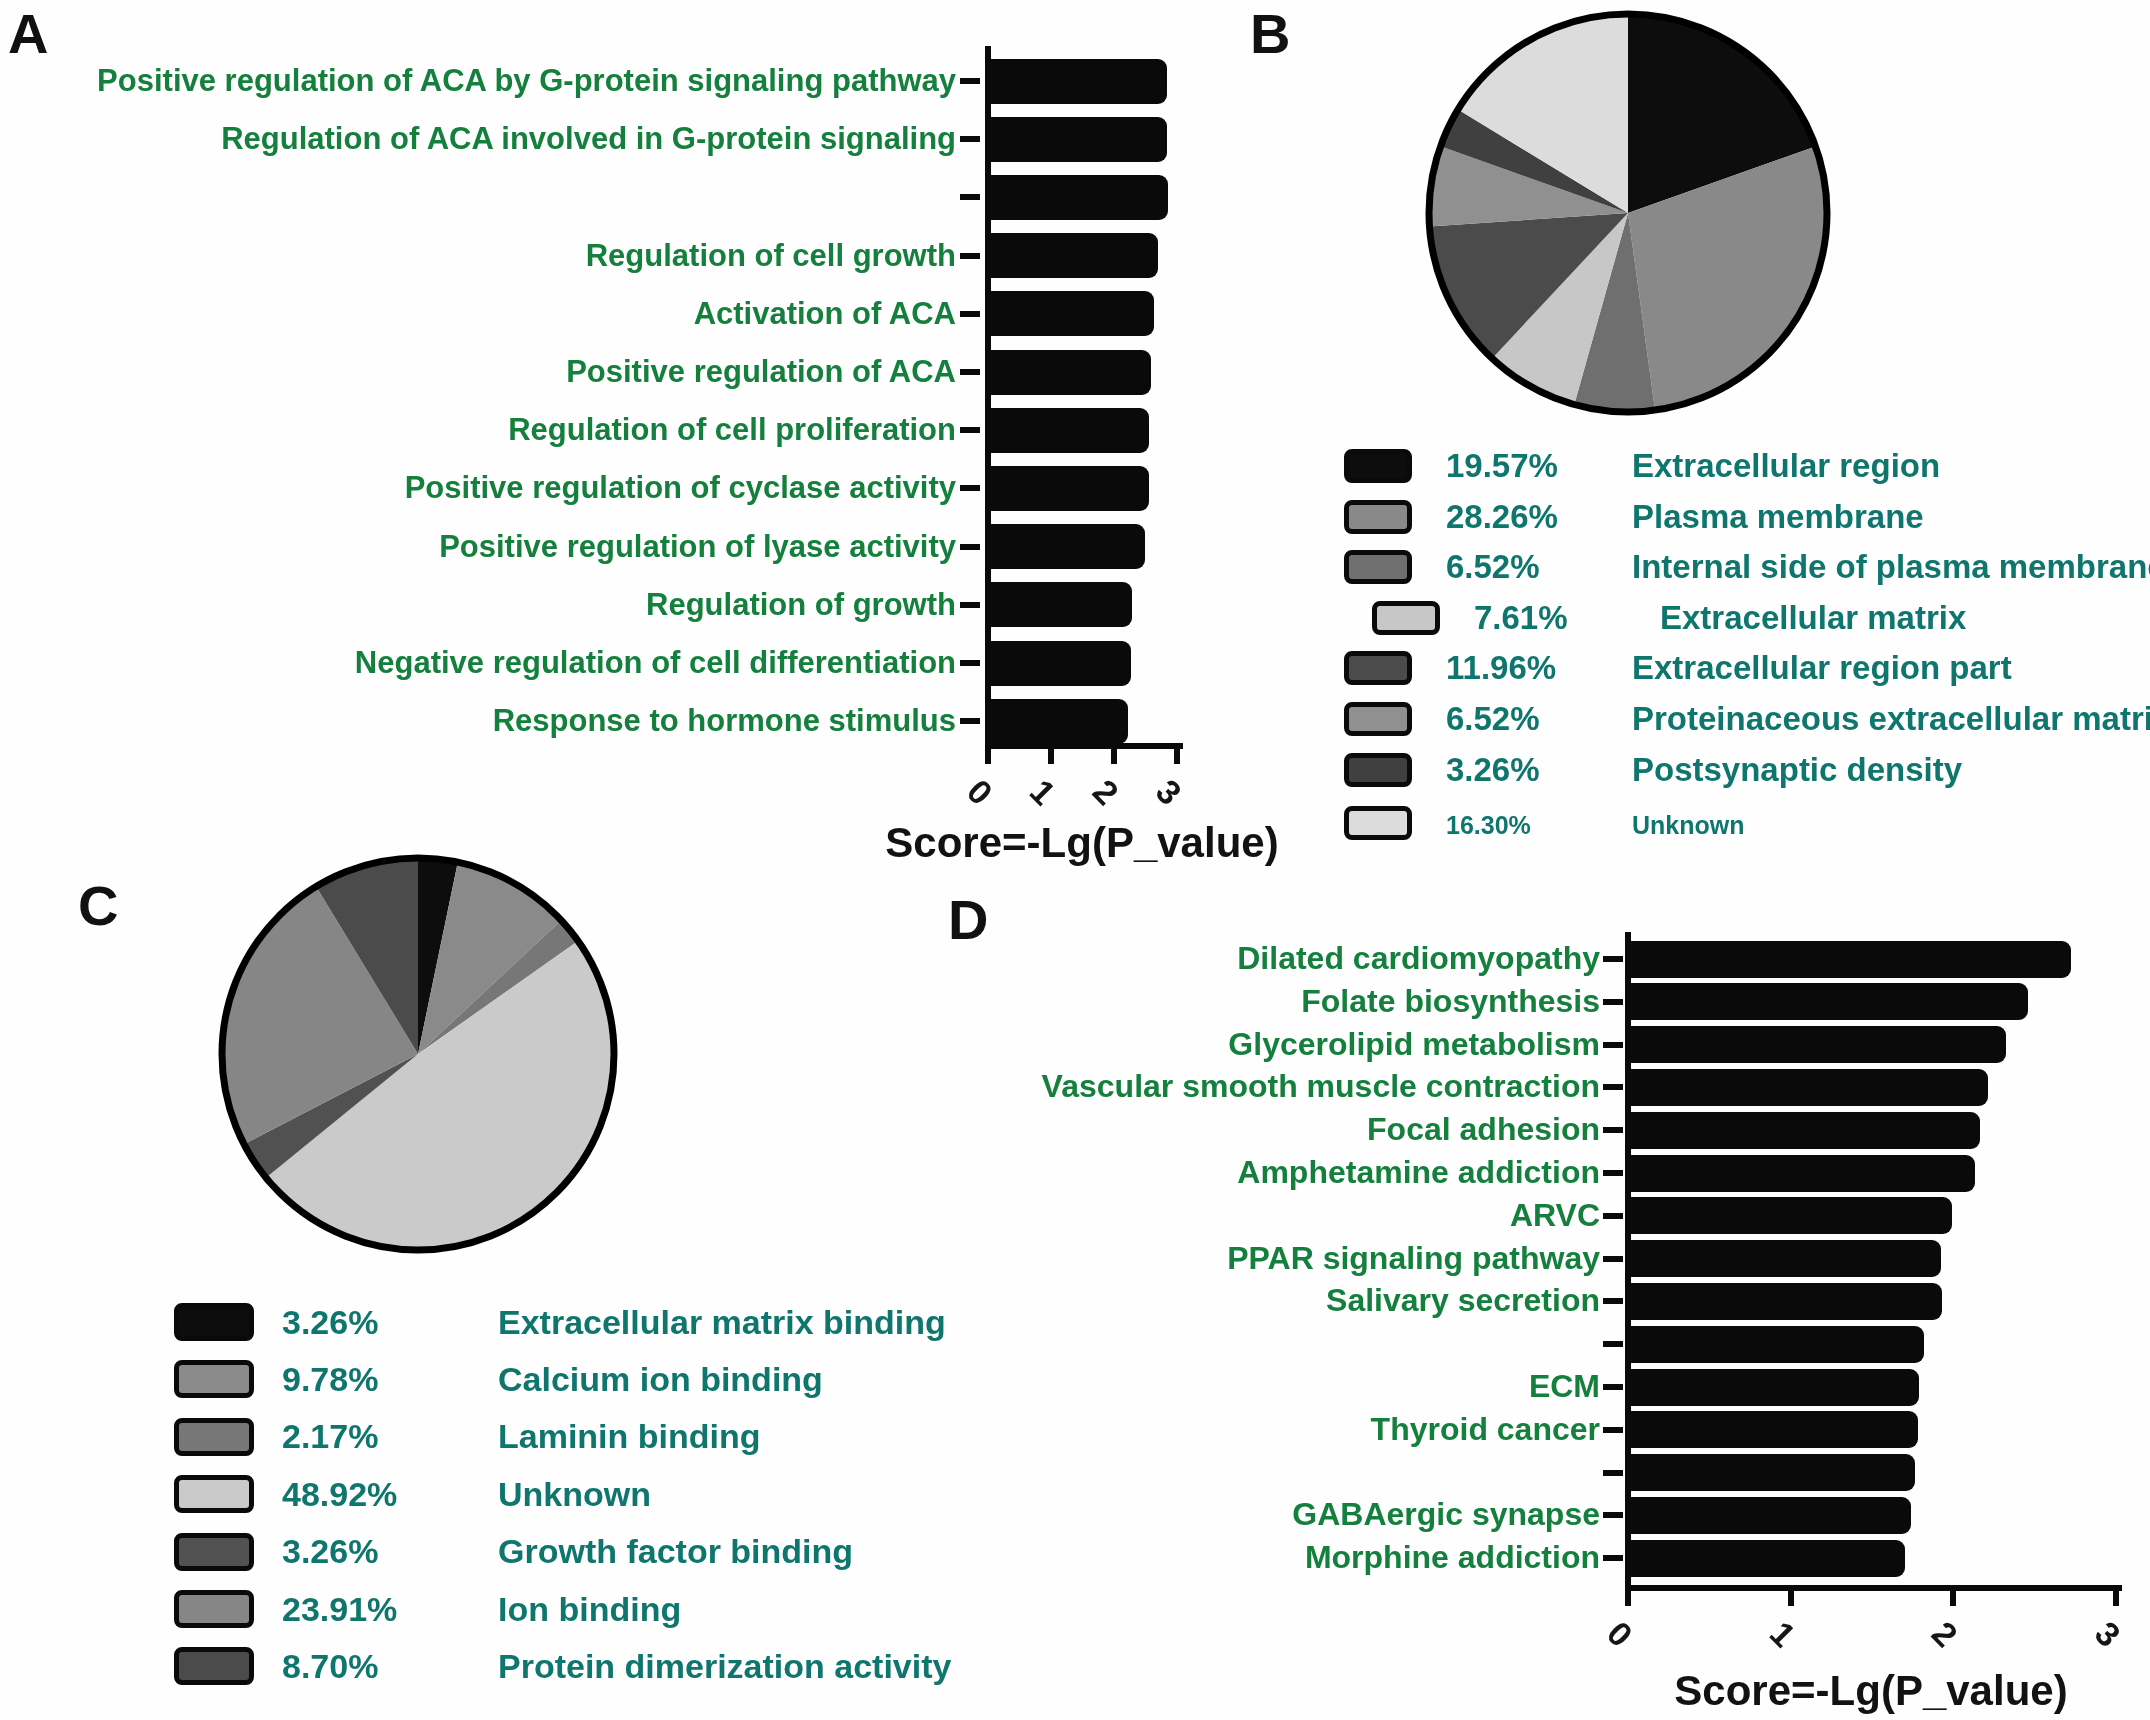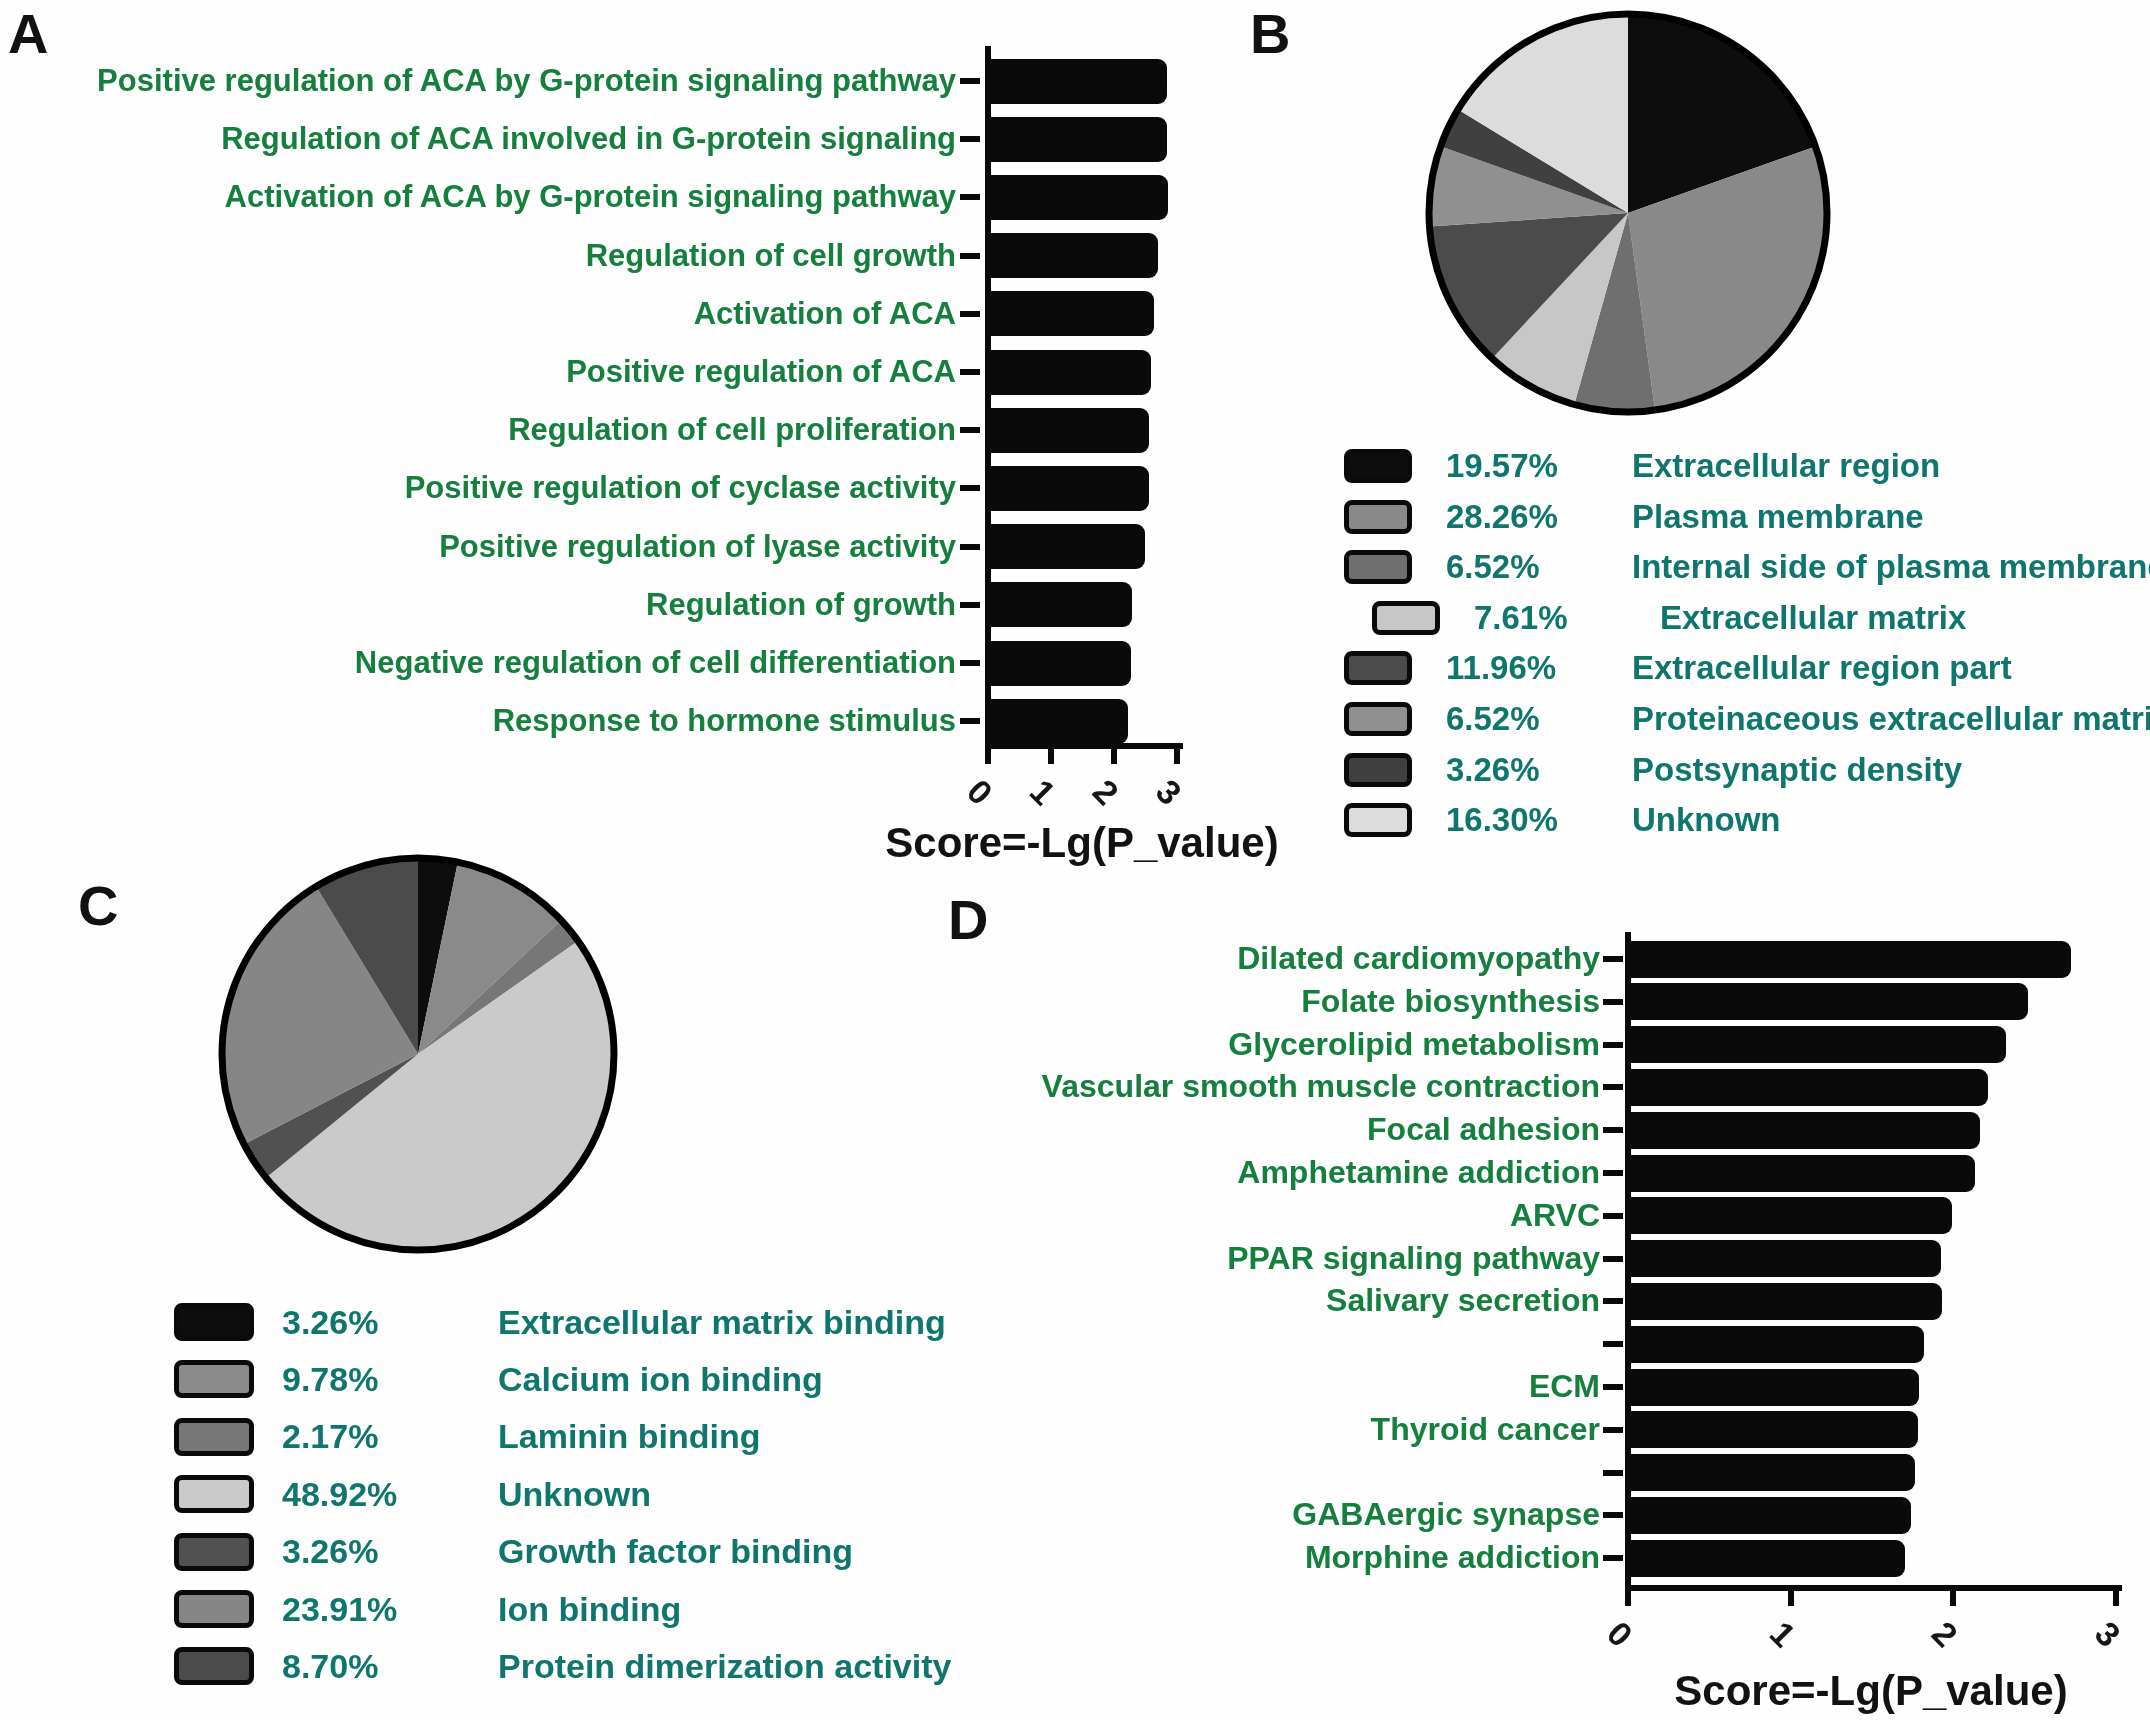--- a/index.html
+++ b/index.html
@@ -34,21 +34,20 @@
   <div class="letter" style="left:78px;top:878px">C</div>
   <div class="letter" style="left:948px;top:892px">D</div>
 
   <div id="panel-a" class="panel">
       <div class="bar-label" style="right: 1194px; top: 81px; font-size: 31px;">Positive regulation of ACA by G-protein signaling pathway</div>
       <div class="cat-tick" style="left: 960px; top: 78px; width: 20px;"></div>
       <div class="bar" style="left: 989px; top: 58.5px; height: 45px; width: 178.07px; background: rgb(10, 10, 10);"></div>
       <div class="bar-label" style="right: 1194px; top: 139.2px; font-size: 31px;">Regulation of ACA involved in G-protein signaling</div>
       <div class="cat-tick" style="left: 960px; top: 136.2px; width: 20px;"></div>
       <div class="bar" style="left: 989px; top: 116.7px; height: 45px; width: 178.07px; background: rgb(10, 10, 10);"></div>
-      <div class="bar-label" style="right: 1194px; top: 197.4px; font-size: 31px;">Activation of ACA by G-protein signaling pathway</div>
       <div class="cat-tick" style="left: 960px; top: 194.4px; width: 20px;"></div>
       <div class="bar" style="left: 989px; top: 174.9px; height: 45px; width: 179.33px; background: rgb(10, 10, 10);"></div>
       <div class="bar-label" style="right: 1194px; top: 255.6px; font-size: 31px;">Regulation of cell growth</div>
       <div class="cat-tick" style="left: 960px; top: 252.6px; width: 20px;"></div>
       <div class="bar" style="left: 989px; top: 233.1px; height: 45px; width: 169.25px; background: rgb(10, 10, 10);"></div>
       <div class="bar-label" style="right: 1194px; top: 313.8px; font-size: 31px;">Activation of ACA</div>
       <div class="cat-tick" style="left: 960px; top: 310.8px; width: 20px;"></div>
       <div class="bar" style="left: 989px; top: 291.3px; height: 45px; width: 165.47px; background: rgb(10, 10, 10);"></div>
       <div class="bar-label" style="right: 1194px; top: 372px; font-size: 31px;">Positive regulation of ACA</div>
       <div class="cat-tick" style="left: 960px; top: 369px; width: 20px;"></div>
@@ -124,21 +123,21 @@
       <div class="legend-row" style="left: 1344px; top: 699px; height: 40px; font-size: 33px;">
         <div class="swatch" style="width: 58px; height: 24px; background: rgb(144, 144, 144); margin-right: 34px;"></div>
         <span class="pct" style="min-width: 186px;">6.52%</span>
         <span class="lab">Proteinaceous extracellular matrix</span>
       </div>
       <div class="legend-row" style="left: 1344px; top: 749.6px; height: 40px; font-size: 33px;">
         <div class="swatch" style="width: 58px; height: 24px; background: rgb(64, 64, 64); margin-right: 34px;"></div>
         <span class="pct" style="min-width: 186px;">3.26%</span>
         <span class="lab">Postsynaptic density</span>
       </div>
-      <div class="legend-row" style="left: 1344px; top: 800.2px; height: 40px; font-size: 33px;">
+      <div class="legend-row" style="left: 1344px; top: 800.2px; height: 40px; font-size: 25px; align-items: flex-end;">
         <div class="swatch" style="width: 58px; height: 24px; background: rgb(220, 220, 220); margin-right: 34px;"></div>
         <span class="pct" style="min-width: 186px;">16.30%</span>
         <span class="lab">Unknown</span>
       </div>
     </div>
 
   <svg id="pie-c" class="pie" style="left:214px;top:850px" width="408" height="408" viewBox="0 0 408 408">
       <path d="M 204 204 L 204 8 A 196 196 0 0 1 243.8668937485076 12.097340344524639 Z" fill="#0d0d0d"></path>
       <path d="M 204 204 L 243.8668937485076 12.097340344524639 A 196 196 0 0 1 347.214608459852 70.1882818147406 Z" fill="#8a8a8a"></path>
       <path d="M 204 204 L 347.214608459852 70.1882818147406 A 196 196 0 0 1 364.07358988061264 90.89630499964457 Z" fill="#777777"></path>

